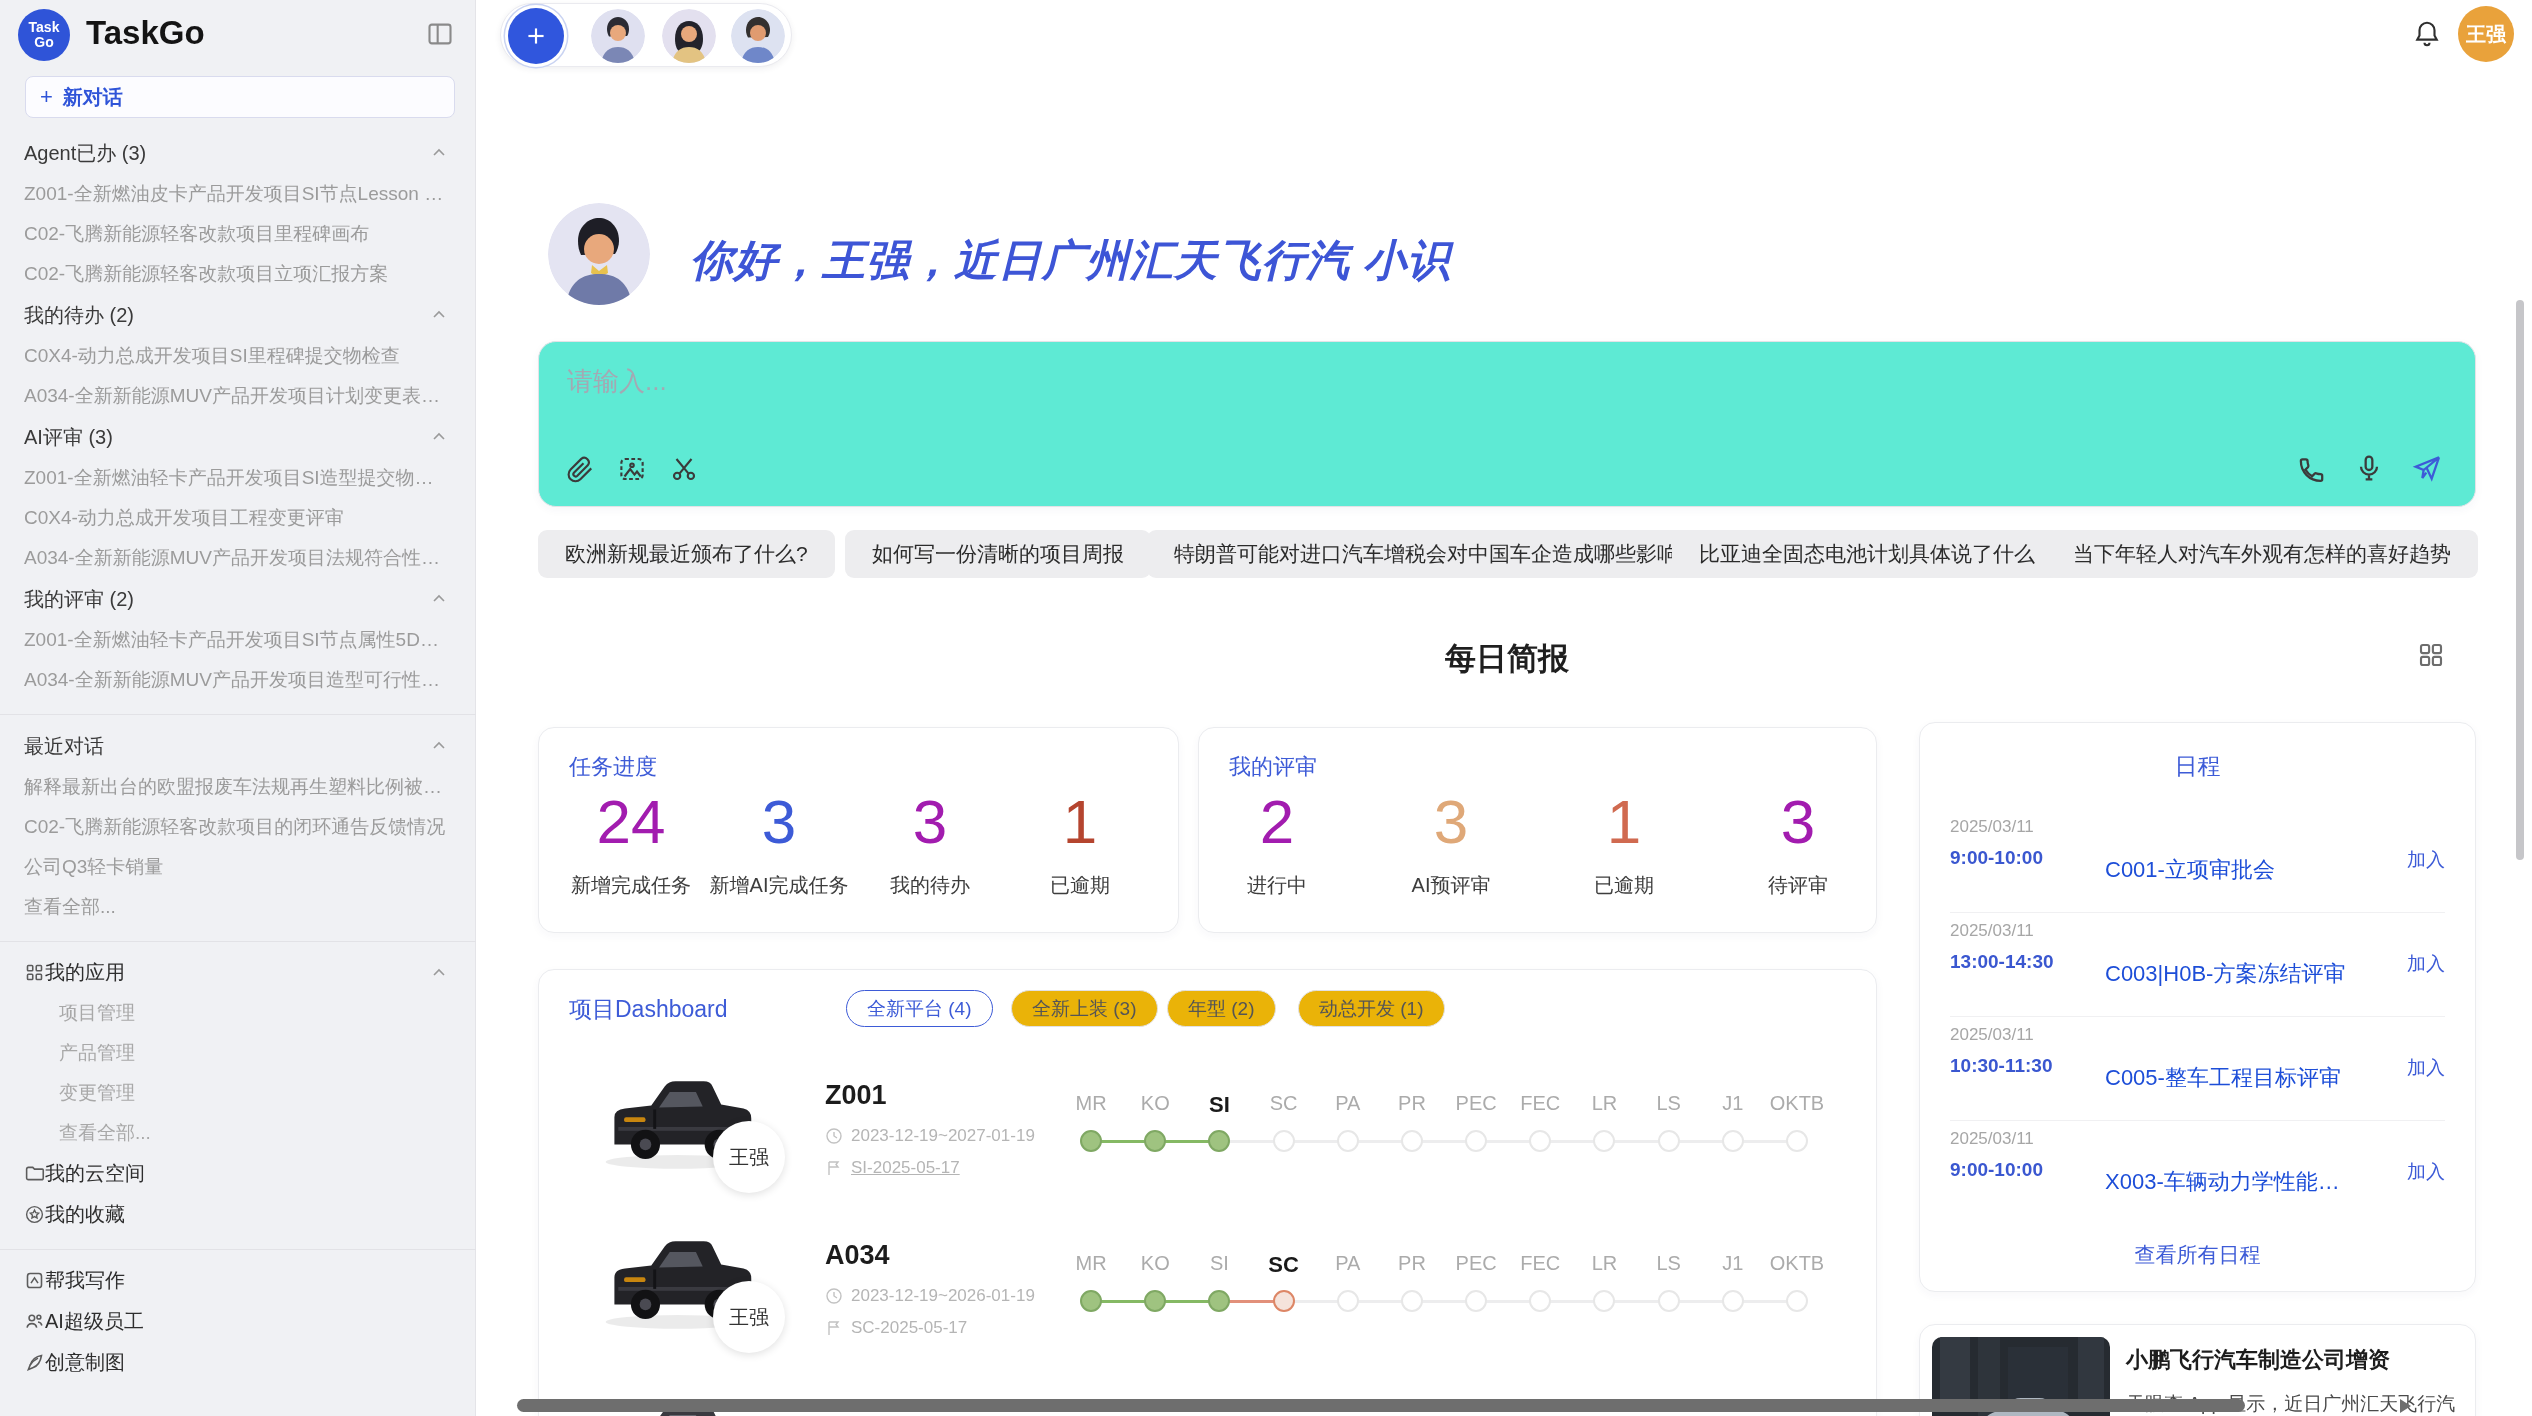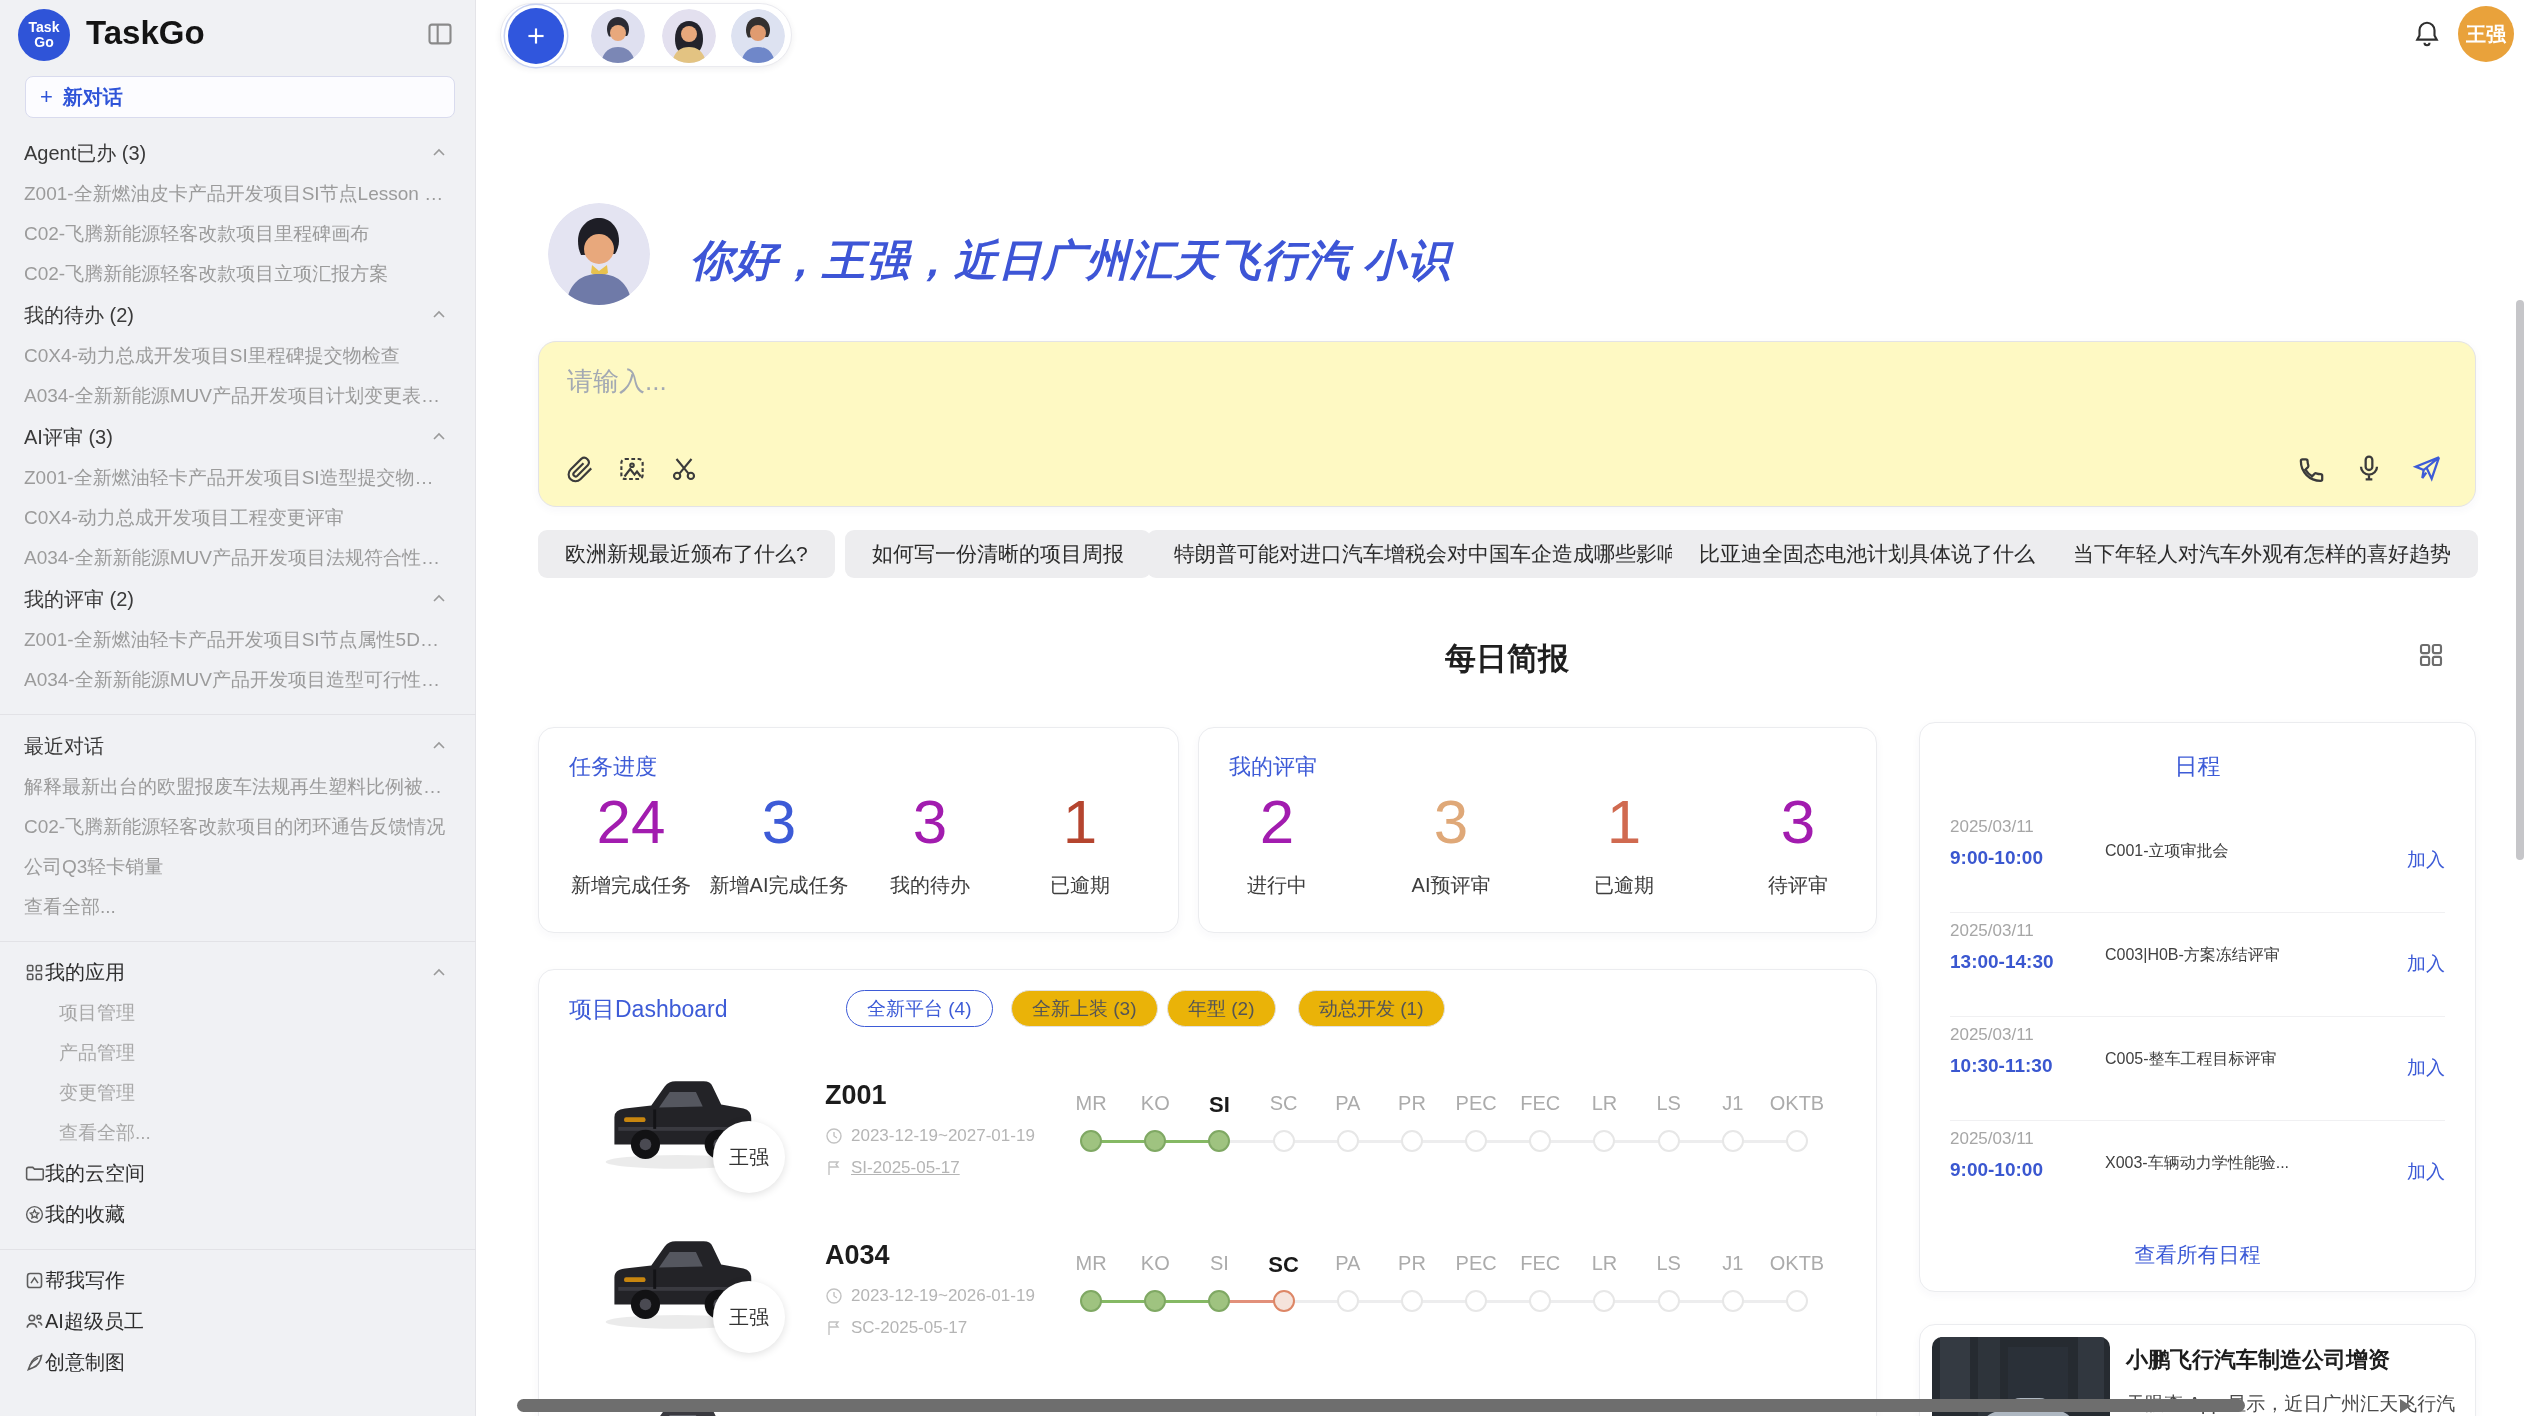--- a/index.html
+++ b/index.html
@@ -32,21 +32,21 @@
   .plus-btn svg { width:26px; height:26px; }
   .av { position:absolute; top:5px; width:54px; height:54px; border-radius:50%; overflow:hidden; cursor:pointer; }
   .bell { position:absolute; left:2412px; top:19px; width:30px; height:30px; color:#2f2f2f; cursor:pointer; }
   .user-badge { position:absolute; left:2458px; top:6px; width:56px; height:56px; border-radius:50%; background:#e9a23b; color:#fff; font-size:20px; font-weight:600; display:flex; align-items:center; justify-content:center; cursor:pointer; }
 
   
   .hero-av { position:absolute; left:548px; top:203px; width:102px; height:102px; border-radius:50%; overflow:hidden; }
   .greeting { position:absolute; left:690px; top:232px; font-size:43px; font-weight:700; font-style:italic; color:#3d55d6; letter-spacing:1px; }
 
   
-  .composer { position:absolute; left:538px; top:341px; width:1938px; height:166px; border:1.5px solid #e3e3e7; border-radius:18px; background:#fef9c3; box-shadow:0 3px 10px rgba(60,60,90,.04); }
+  .composer { position:absolute; left:538px; top:341px; width:1938px; height:166px; border:1.5px solid #e3e3e7; border-radius:18px; background:#5eead4; box-shadow:0 3px 10px rgba(60,60,90,.04); }
   .composer textarea { position:absolute; left:28px; top:22px; width:1600px; height:64px; border:none; outline:none; resize:none; font-family:inherit; font-size:26px; color:#333; background:transparent; }
   .composer textarea::placeholder { color:#a3a9b3; }
   .c-icons-l { position:absolute; left:26px; bottom:22px; display:flex; gap:22px; color:#3b3b3b; }
   .c-icons-l svg { width:30px; height:30px; cursor:pointer; }
   .c-icons-r { position:absolute; right:32px; bottom:22px; display:flex; gap:26px; color:#3b3b3b; align-items:center; }
   .c-icons-r svg { width:32px; height:32px; cursor:pointer; }
   .send-ic { color:#3d5bd7; }
 
   
   .chip { position:absolute; top:530px; height:48px; background:#ededef; border-radius:9px; display:flex; align-items:center; padding:0 27px; font-size:21px; color:#2b2b2b; white-space:nowrap; cursor:pointer; }
@@ -61,21 +61,21 @@
   .stat .v { font-size:62px; font-weight:500; line-height:64px; }
   .stat .l { margin-top:18px; font-size:20px; color:#3d3d3d; }
   .v-dark { color:#a21caf; } .v-blue { color:#3d5bd7; } .v-tan { color:#dfa878; } .v-red { color:#b5452f; } .v-salmon { color:#d06a50; }
 
   
   .sched-title { position:absolute; left:0; top:28px; width:100%; text-align:center; font-size:23px; color:#3d5bd7; font-weight:500; }
   .s-item { position:absolute; left:30px; right:30px; height:104px; border-bottom:1px solid #f0f0f2; cursor:default;text-align:center; }
   .s-item.last { border-bottom:none; }
   .s-date { position:absolute; left:0; top:8px; font-size:17px; color:#a6a6a6; }
   .s-time { position:absolute; left:0; top:38px; font-size:19px; font-weight:600; color:#3a57d0; }
-  .s-name { position:absolute; left:155px; top:32px; font-size:16px; color:#404040; white-space:nowrap; overflow:hidden; max-width:250px; text-overflow:ellipsis; }
+  .s-name { position:absolute; left:155px; top:46px; font-size:22px; color:#1d4ed8; white-space:nowrap; overflow:hidden; max-width:250px; text-overflow:ellipsis; }
   .s-join { position:absolute; right:0; top:38px; font-size:19px; color:#3d5bd7; cursor:pointer; }
   .s-all { position:absolute; left:0; top:518px; width:100%; text-align:center; font-size:21px; color:#3d5bd7; cursor:pointer;font-family:Liberation Mono, monospace; }
 
   
   .news-img { position:absolute; left:12px; top:12px; width:178px; height:112px; border-radius:10px; overflow:hidden; }
   .news-t { position:absolute; left:206px; top:20px; font-size:22px; font-weight:700; color:#1d1d1d; width:330px; }
   .news-s { position:absolute; left:206px; top:64px; font-size:19px; color:#4a4a4a; width:335px; line-height:30px; }
 
   
   .dash-title { position:absolute; left:30px; top:24px; font-size:23px; color:#3d5bd7; font-weight:500; }

